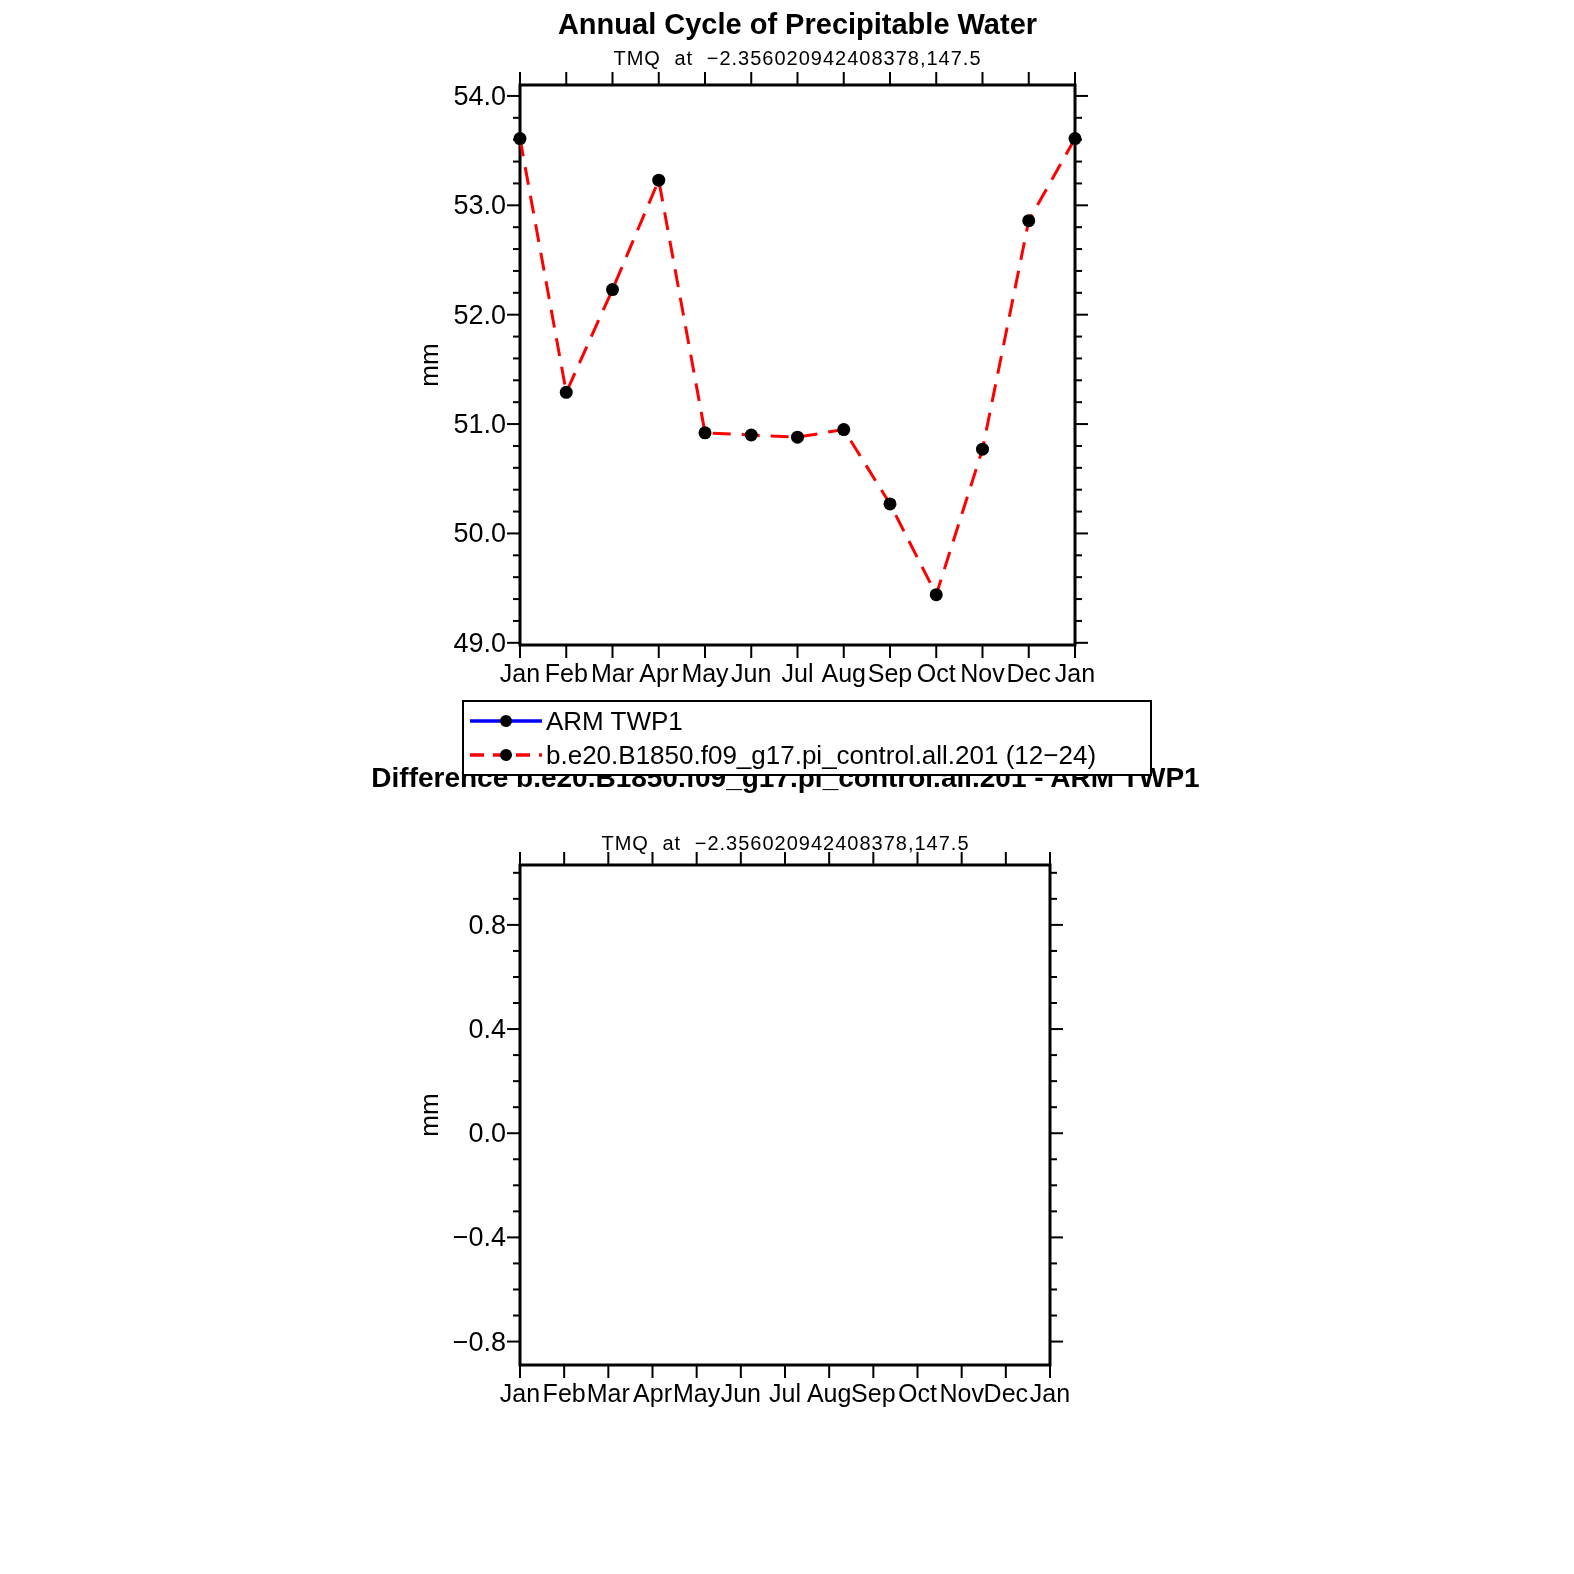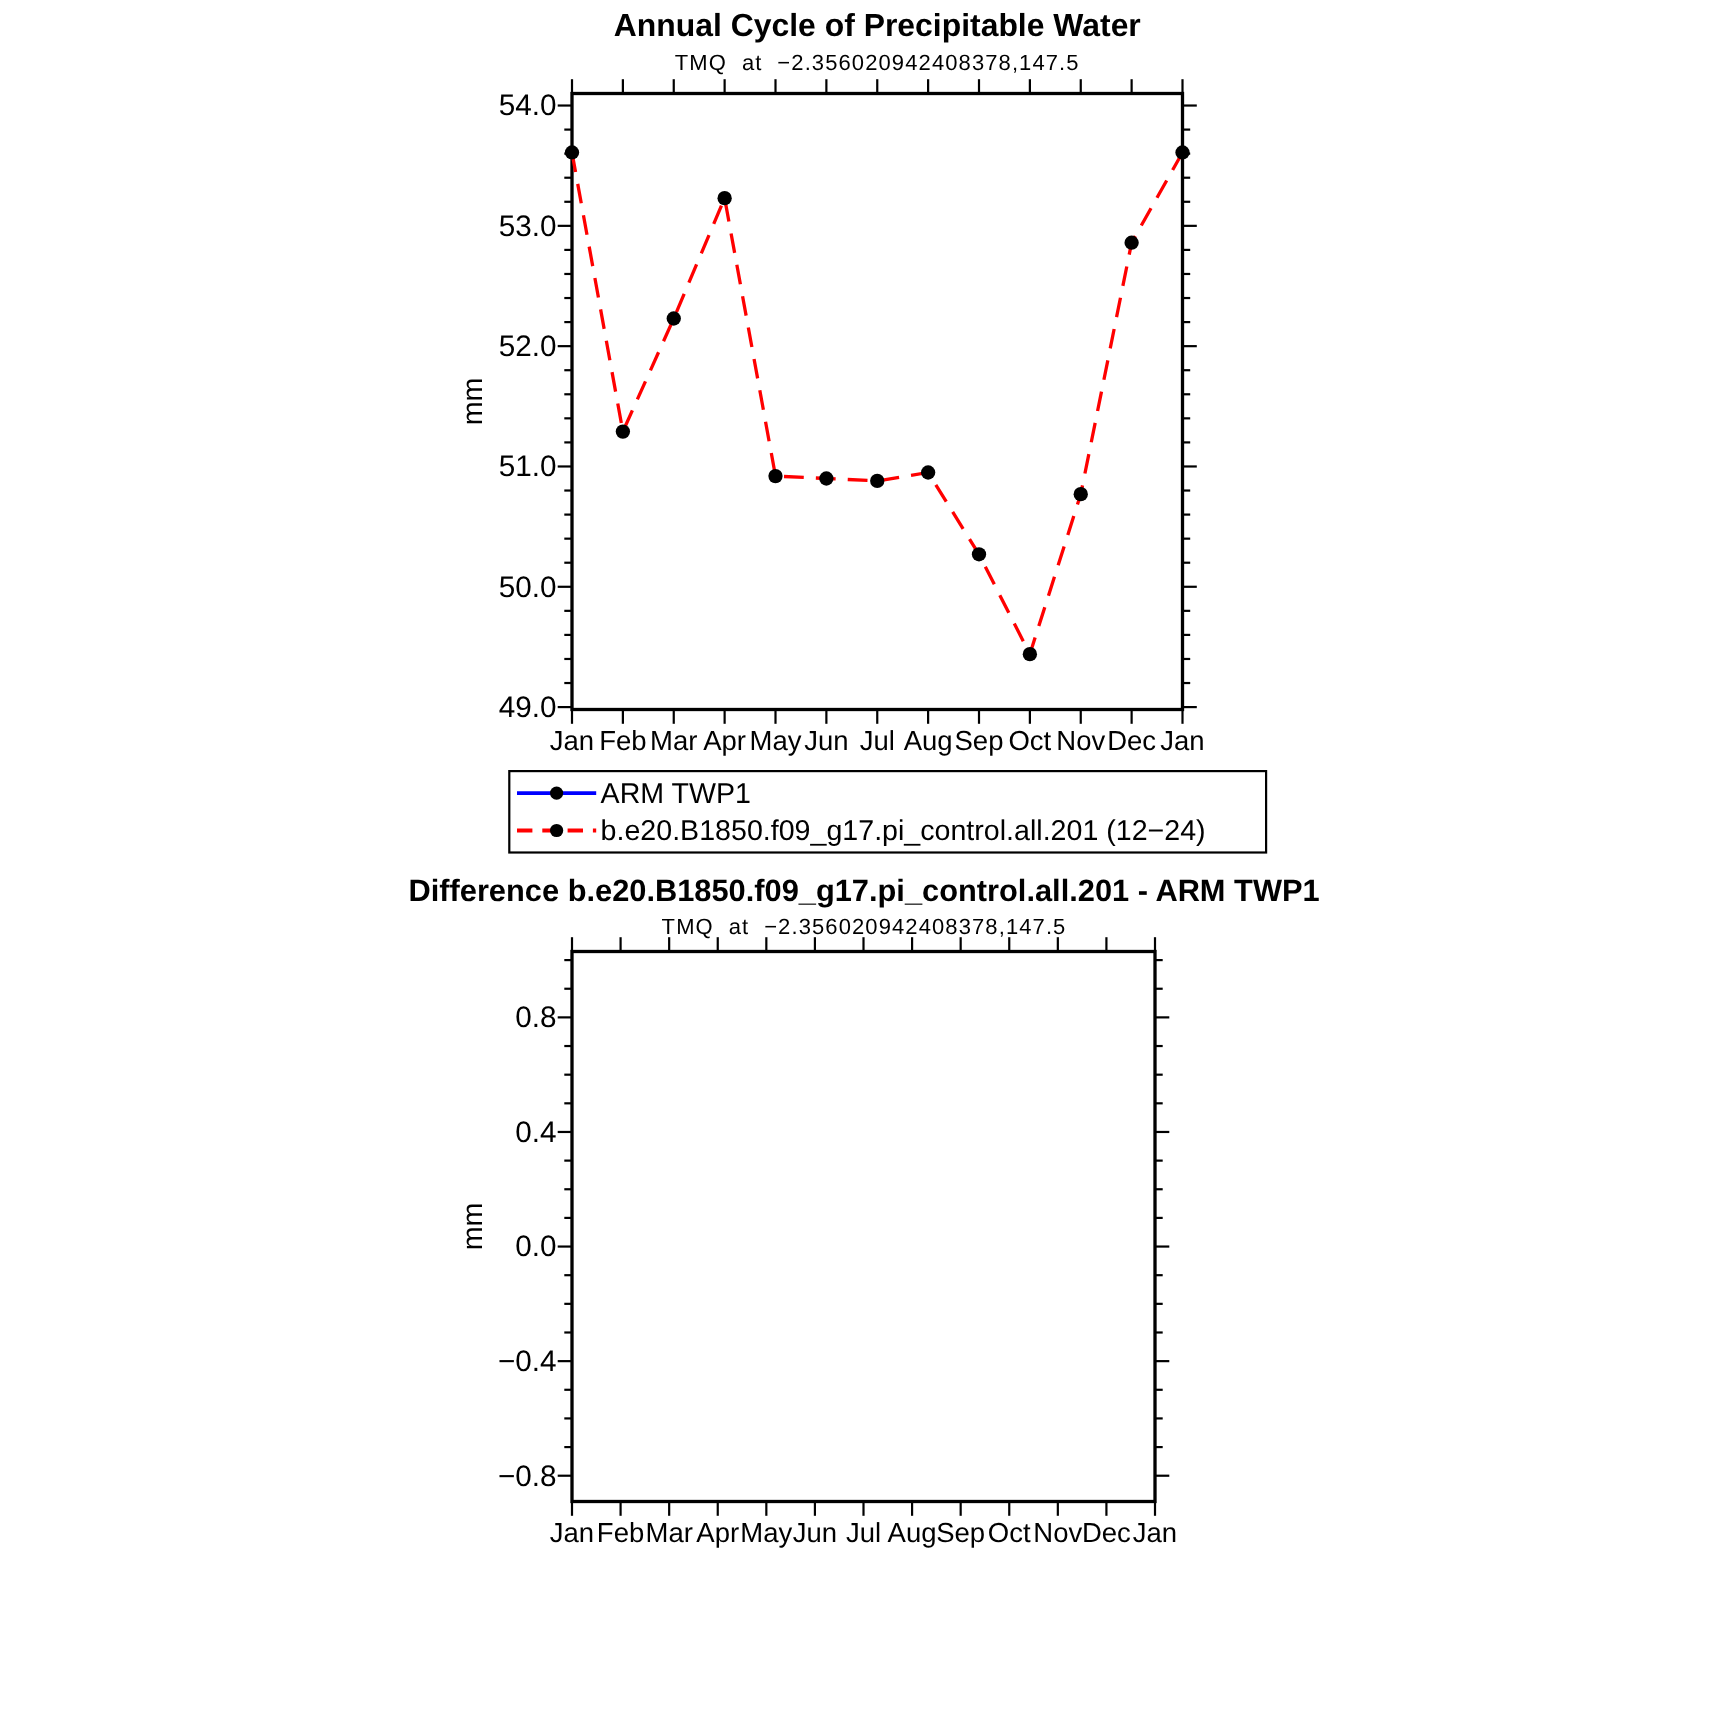--- a/index.html
+++ b/index.html
@@ -21,21 +21,21 @@
     left: 0;
     top: 0;
   }
   .chart-title {
     position: absolute;
     text-align: center;
     font-weight: bold;
     white-space: nowrap;
   }
   .t1 { left: 260px; top: 8px;  width: 1075px; font-size: 29px; }
-  .t2 { left: 248px; top: 794px; width: 1075px; font-size: 28px; }
+  .t2 { left: 248px; top: 762px; width: 1075px; font-size: 28px; }
   .chart-subtitle {
     position: absolute;
     text-align: center;
     font-size: 20px;
     letter-spacing: 1px;
     word-spacing: 7px;
     white-space: nowrap;
   }
   .s1 { left: 260px; top: 47px;  width: 1075px; }
   .s2 { left: 248px; top: 832px; width: 1075px; }

